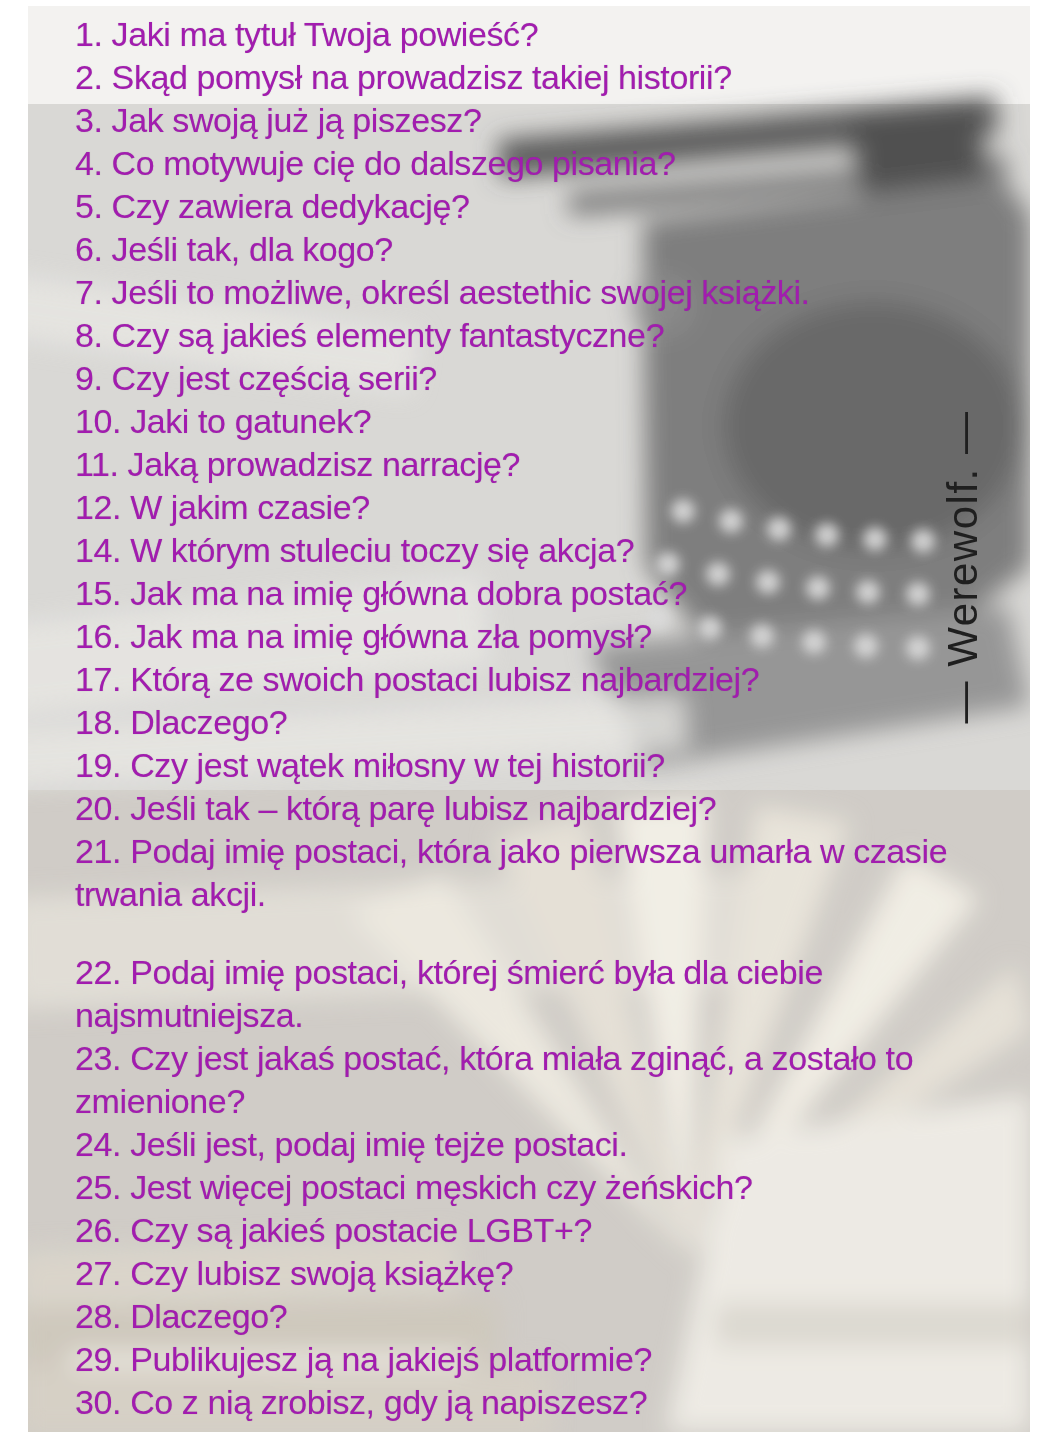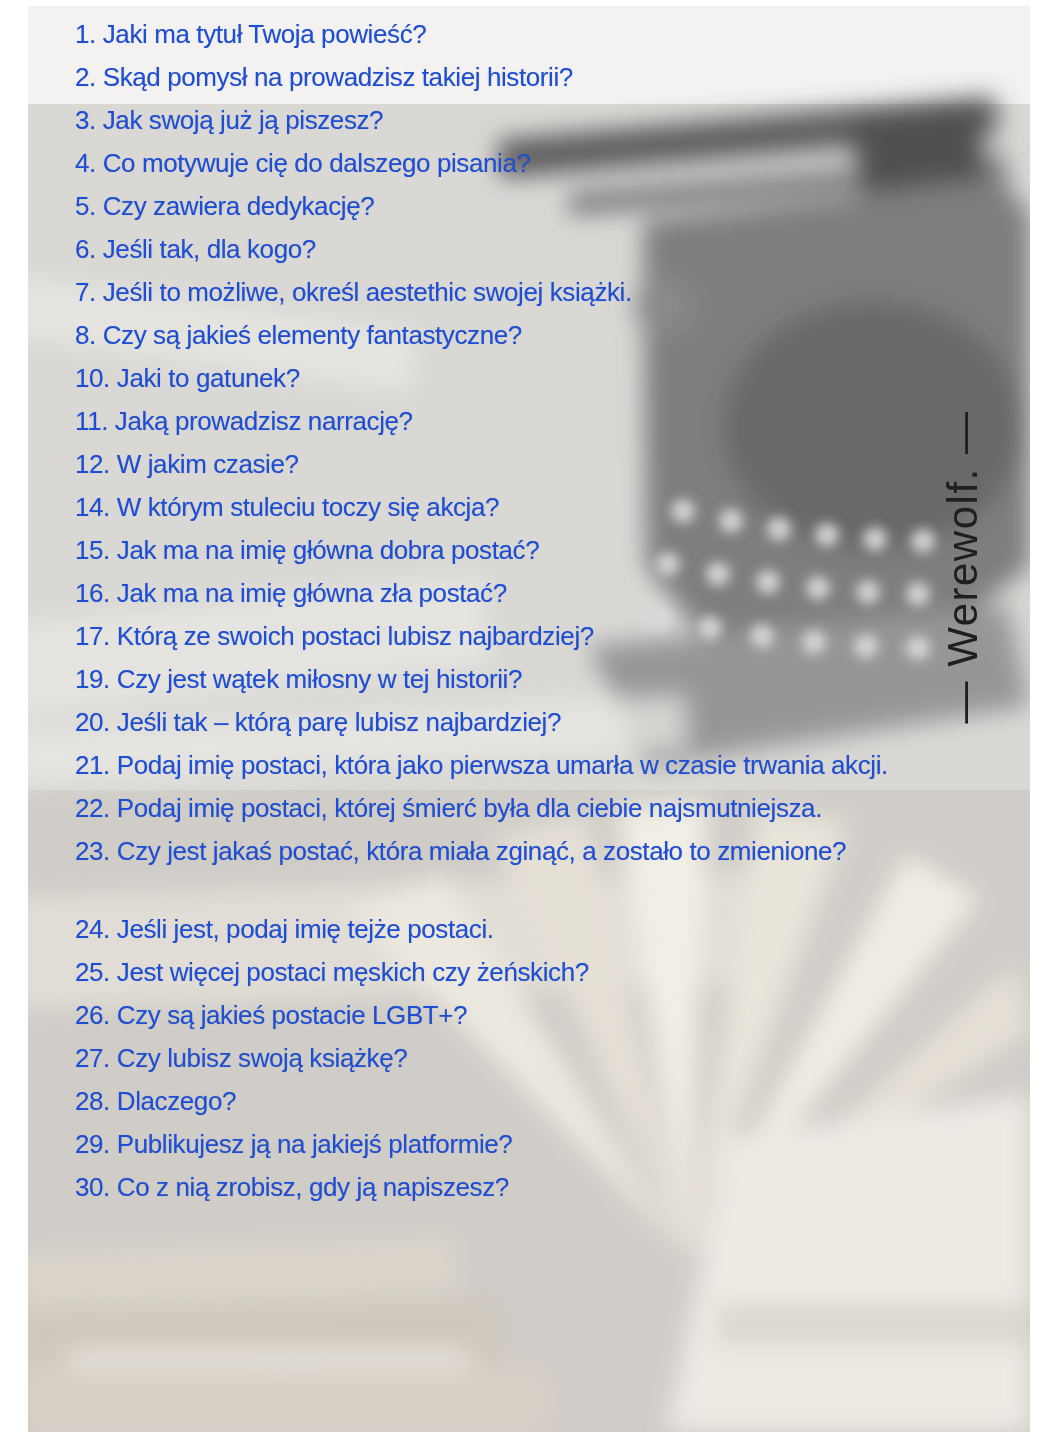--- a/index.html
+++ b/index.html
@@ -38,24 +38,24 @@
     position: absolute;
     left: 47px;
     top: 7px;
     right: 58px;
     margin: 0;
     padding: 0;
     list-style: none;
     z-index: 3;
   }
   .q {
-    font-size: 26px;
+    font-size: 34px;
     line-height: 43px;
     letter-spacing: -0.4px;
-    color: #1d4ed8;
+    color: #a21caf;
     font-weight: 500;
     text-shadow: 0 0 1px rgba(70,70,70,0.35);
   }
   
   .q:nth-child(21) { max-width: 770px; margin-top: 35px; }
   .q:nth-child(22) { width: 920px; }
   .q:nth-child(23) { width: 950px; }
   
   .vertical-label {
     position: absolute;
@@ -149,27 +149,29 @@
 
     <ol class="questions">
         <li class="q"><span>1. </span><span>Jaki ma tytuł Twoja powieść?</span></li>
         <li class="q"><span>2. </span><span>Skąd pomysł na prowadzisz takiej historii?</span></li>
         <li class="q"><span>3. </span><span>Jak swoją już ją piszesz?</span></li>
         <li class="q"><span>4. </span><span>Co motywuje cię do dalszego pisania?</span></li>
         <li class="q"><span>5. </span><span>Czy zawiera dedykację?</span></li>
         <li class="q"><span>6. </span><span>Jeśli tak, dla kogo?</span></li>
         <li class="q"><span>7. </span><span>Jeśli to możliwe, określ aestethic swojej książki.</span></li>
         <li class="q"><span>8. </span><span>Czy są jakieś elementy fantastyczne?</span></li>
+        <li class="q"><span>9. </span><span>Czy jest częścią serii?</span></li>
         <li class="q"><span>10. </span><span>Jaki to gatunek?</span></li>
         <li class="q"><span>11. </span><span>Jaką prowadzisz narrację?</span></li>
         <li class="q"><span>12. </span><span>W jakim czasie?</span></li>
         <li class="q"><span>14. </span><span>W którym stuleciu toczy się akcja?</span></li>
         <li class="q"><span>15. </span><span>Jak ma na imię główna dobra postać?</span></li>
-        <li class="q"><span>16. </span><span>Jak ma na imię główna zła postać?</span></li>
+        <li class="q"><span>16. </span><span>Jak ma na imię główna zła pomysł?</span></li>
         <li class="q"><span>17. </span><span>Którą ze swoich postaci lubisz najbardziej?</span></li>
+        <li class="q"><span>18. </span><span>Dlaczego?</span></li>
         <li class="q"><span>19. </span><span>Czy jest wątek miłosny w tej historii?</span></li>
         <li class="q"><span>20. </span><span>Jeśli tak – którą parę lubisz najbardziej?</span></li>
         <li class="q"><span>21. </span><span>Podaj imię postaci, która jako pierwsza umarła w czasie trwania akcji.</span></li>
         <li class="q"><span>22. </span><span>Podaj imię postaci, której śmierć była dla ciebie najsmutniejsza.</span></li>
         <li class="q"><span>23. </span><span>Czy jest jakaś postać, która miała zginąć, a zostało to zmienione?</span></li>
         <li class="q"><span>24. </span><span>Jeśli jest, podaj imię tejże postaci.</span></li>
         <li class="q"><span>25. </span><span>Jest więcej postaci męskich czy żeńskich?</span></li>
         <li class="q"><span>26. </span><span>Czy są jakieś postacie LGBT+?</span></li>
         <li class="q"><span>27. </span><span>Czy lubisz swoją książkę?</span></li>
         <li class="q"><span>28. </span><span>Dlaczego?</span></li>

